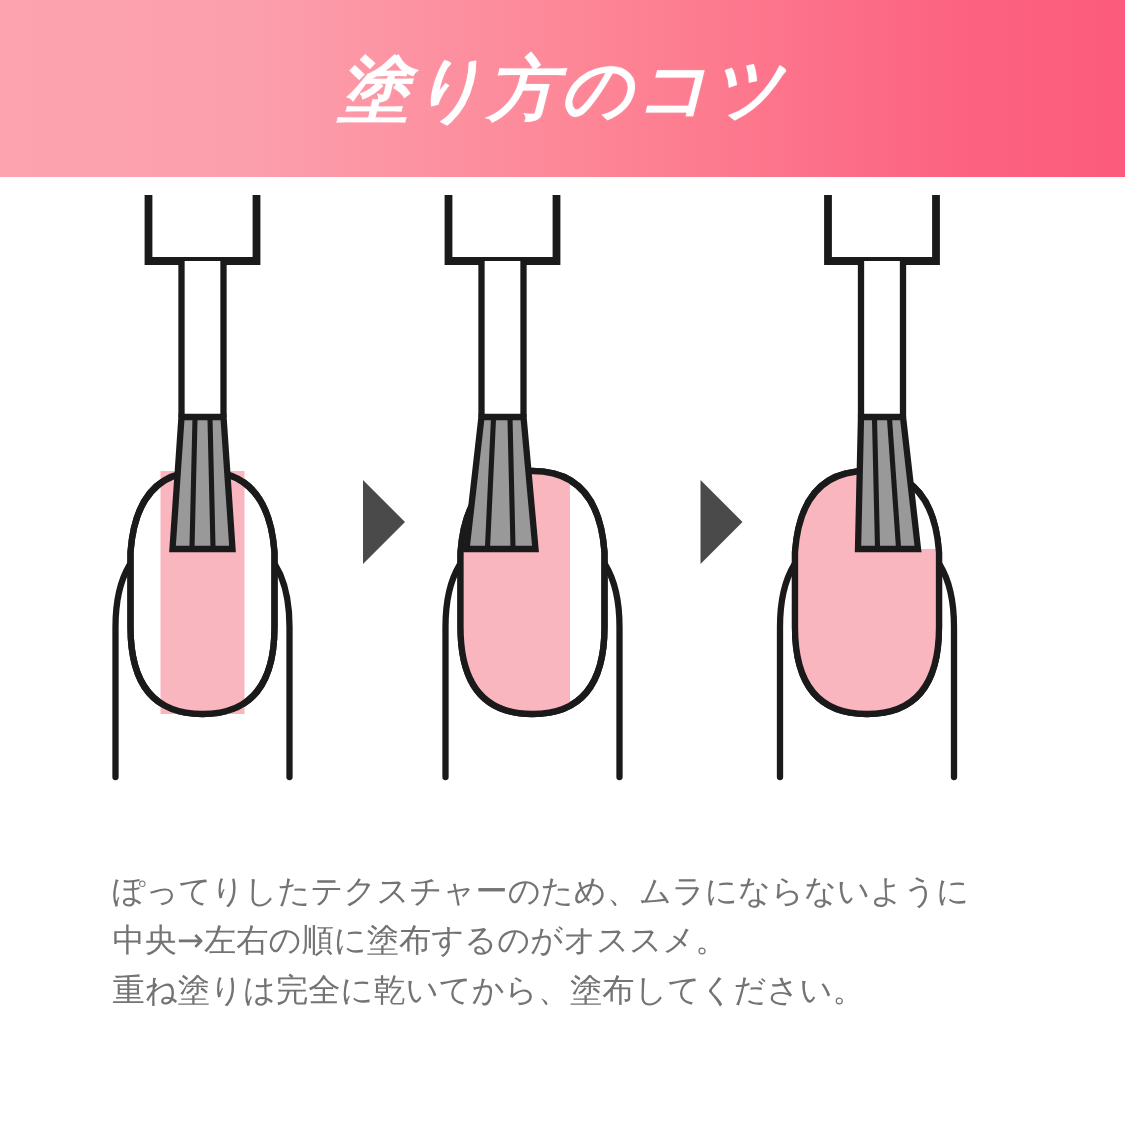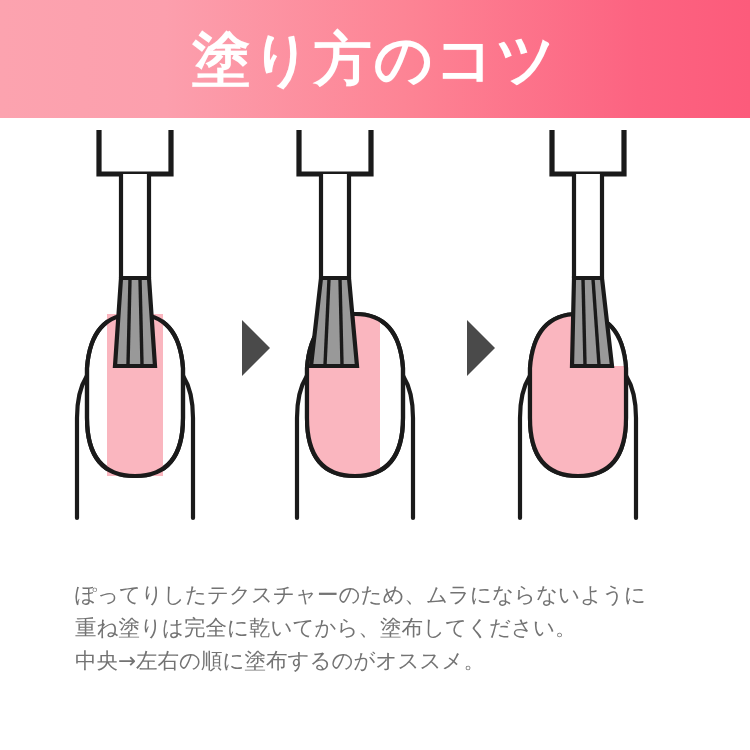--- a/index.html
+++ b/index.html
@@ -22,27 +22,28 @@
     top: 0;
     width: 750px;
     height: 118px;
     background: linear-gradient(to right, #FCA3AF 0%, #FC9FAD 22%, #FD8394 55%, #FC6381 85%, #FC5B7B 100%);
     display: flex;
     align-items: center;
     justify-content: center;
   }
   #header-title {
     color: #ffffff;
-    font-size: 58px;
+    font-size: 47px;
     font-weight: bold;
     letter-spacing: 2px;
     line-height: 1;
     white-space: nowrap;
     font-family: "DejaVu Sans", "Liberation Sans", sans-serif;
     text-shadow: 0 0 1px rgba(255,255,255,0.35);
+    font-style: italic;
   }
 
   
   #illustrations {
     position: absolute;
     left: 0;
     top: 118px;
     width: 750px;
     height: 440px;
   }
@@ -182,15 +183,15 @@
       <path d="M 66 160 L 94 160 L 104 248 L 64 248 Z" fill="#999999" stroke="#1a1a1a" stroke-width="4.2" stroke-linejoin="miter"></path>
       <line x1="75" y1="161" x2="77" y2="247" stroke="#1a1a1a" stroke-width="3.4"></line>
       <line x1="85" y1="161" x2="91" y2="247" stroke="#1a1a1a" stroke-width="3.4"></line>
     </svg>
   </div>
 
 </div>
 
 <div id="caption">
   <div>ぽってりしたテクスチャーのため、ムラにならないように</div>
+  <div>中央→左右の順に塗布するのがオススメ。</div>
   <div>重ね塗りは完全に乾いてから、塗布してください。</div>
-  <div>中央→左右の順に塗布するのがオススメ。</div>
 </div>
 
 </body></html>

